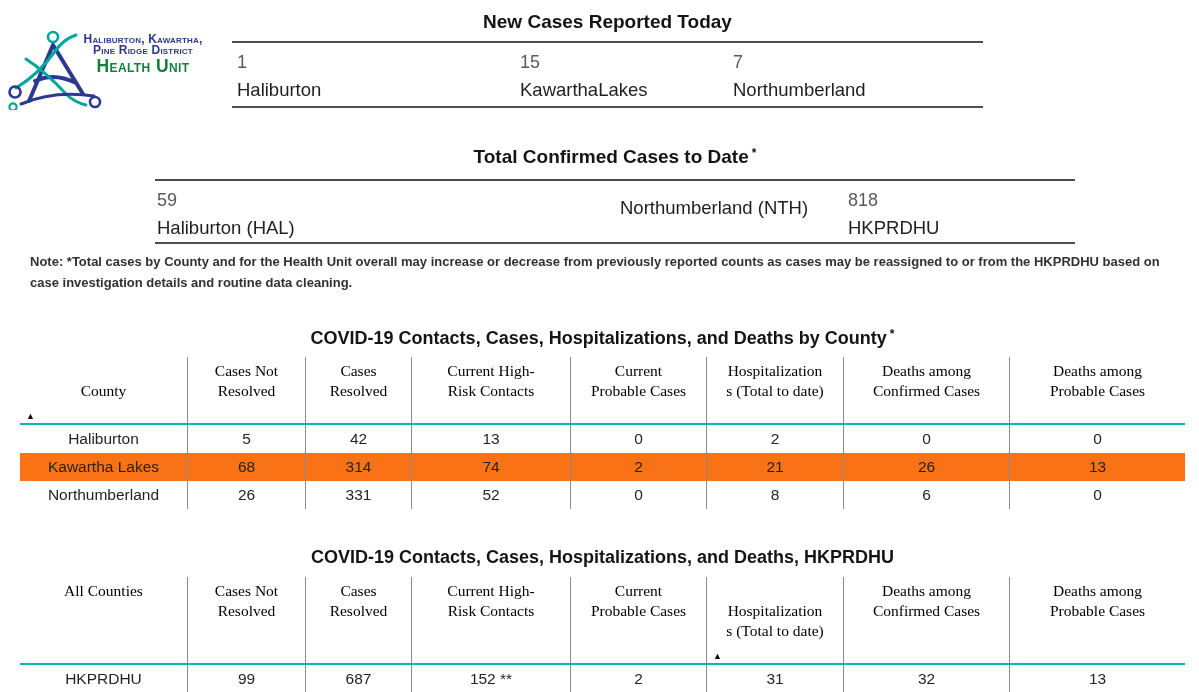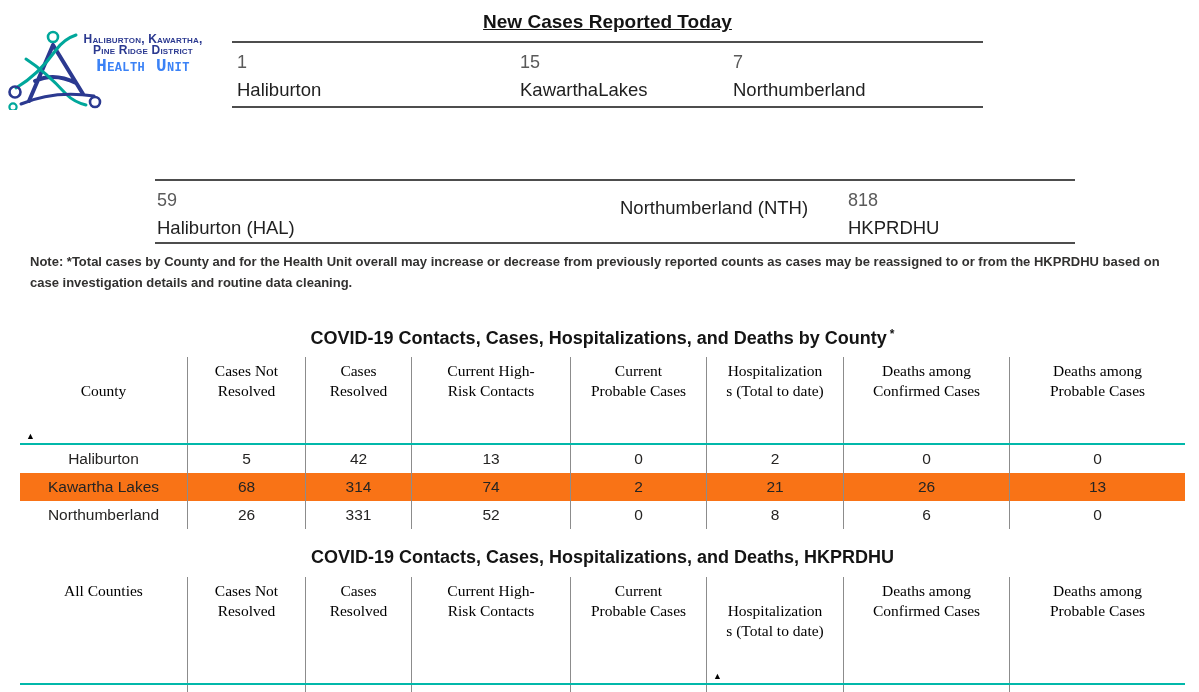--- a/index.html
+++ b/index.html
@@ -7,39 +7,39 @@
     position:relative;width:1199px;height:692px;background:#ffffff;overflow:hidden;
     font-family:"Liberation Sans",sans-serif;color:#252423;
   }
   
   .logo{position:absolute;left:6px;top:26px;width:230px;height:84px;}
   .logo-icon{position:absolute;left:0;top:2px;}
   .logo-text{position:absolute;left:62px;top:8px;width:150px;}
   .logo-l1,.logo-l2{font-variant:small-caps;font-weight:bold;font-size:12px;line-height:11px;
     color:#2B3990;letter-spacing:.2px;text-align:center;}
   .logo-l3{font-variant:small-caps;font-weight:bold;font-size:17.5px;line-height:19px;
-    color:#3b82f6;letter-spacing:.4px;text-align:center;margin-top:1px;font-family:Liberation Mono, monospace;}
+    color:#15803d;letter-spacing:.4px;text-align:center;margin-top:1px;}
   
-  .card-title{position:absolute;text-align:center;font-weight:bold;font-size:19px;color:#141414;text-decoration:underline;}
+  .card-title{position:absolute;text-align:center;font-weight:bold;font-size:19px;color:#141414;}
   .rule{position:absolute;height:2px;background:#4d4d4d;}
   .card-item{position:absolute;}
   .card-value{font-size:18px;color:#5a5a5a;line-height:20px;}
   .card-label{font-size:18.5px;color:#1f1f1f;line-height:20px;margin-top:8px;}
   .sup{font-size:12px;vertical-align:6px;font-weight:bold;color:#141414;padding-left:3px;}
   
   .note{position:absolute;left:30px;top:251px;width:1145px;font-size:13px;font-weight:bold;
     color:#323130;line-height:21px;}
   
   .tbl-title{position:absolute;left:20px;width:1165px;text-align:center;font-weight:bold;
     font-size:18px;color:#141414;}
   .pbi-table{position:absolute;left:20px;width:1165px;}
   .thead,.trow{display:grid;grid-template-columns:168px 118px 106px 159px 136px 137px 166px 175px;}
   .thead{border-bottom:2px solid #01B8AA;}
   .hcell{position:relative;font-family:"Liberation Serif",serif;font-size:15.5px;color:#000;
-    text-align:center;white-space:pre-line;line-height:20px;padding:4px 3px 22px 3px;
+    text-align:center;white-space:pre-line;line-height:20px;padding:4px 3px 2px 3px;
     border-right:1px solid #8c8c8c;cursor:pointer;}
   .hcell:last-child{border-right:none;}
   .sort-icon{position:absolute;left:6px;bottom:2px;font-size:9px;color:#000;line-height:9px;}
   .trow{height:28px;}
   .trow.alt{background:#f97316;}
   .tcell{display:flex;align-items:center;justify-content:center;font-size:15.5px;color:#252423;
     border-right:1px solid #8c8c8c;height:100%;box-sizing:border-box;}
   .tcell:last-child{border-right:none;}
 </style>
 </head>
@@ -75,20 +75,23 @@
   <div class="card-item" style="left:520px;top:52px;">
     <div class="card-value">15</div>
     <div class="card-label">KawarthaLakes</div>
   </div>
   <div class="card-item" style="left:733px;top:52px;">
     <div class="card-value">7</div>
     <div class="card-label">Northumberland</div>
   </div>
   <div class="rule" style="left:232px;top:106px;width:751px;"></div>
 
+  <div class="card-title" style="left:155px;top:146px;width:920px;">
+    <span>Total Confirmed Cases to Date</span><span class="sup">*</span>
+  </div>
   <div class="rule" style="left:155px;top:179px;width:920px;"></div>
 
   <div class="card-item" style="left:157px;top:190px;">
     <div class="card-value">59</div>
     <div class="card-label">Haliburton (HAL)</div>
   </div>
   <div class="card-item" style="left:620px;top:190px;">
     <div class="card-label">Northumberland (NTH)</div>
   </div>
   <div class="card-item" style="left:848px;top:190px;">

